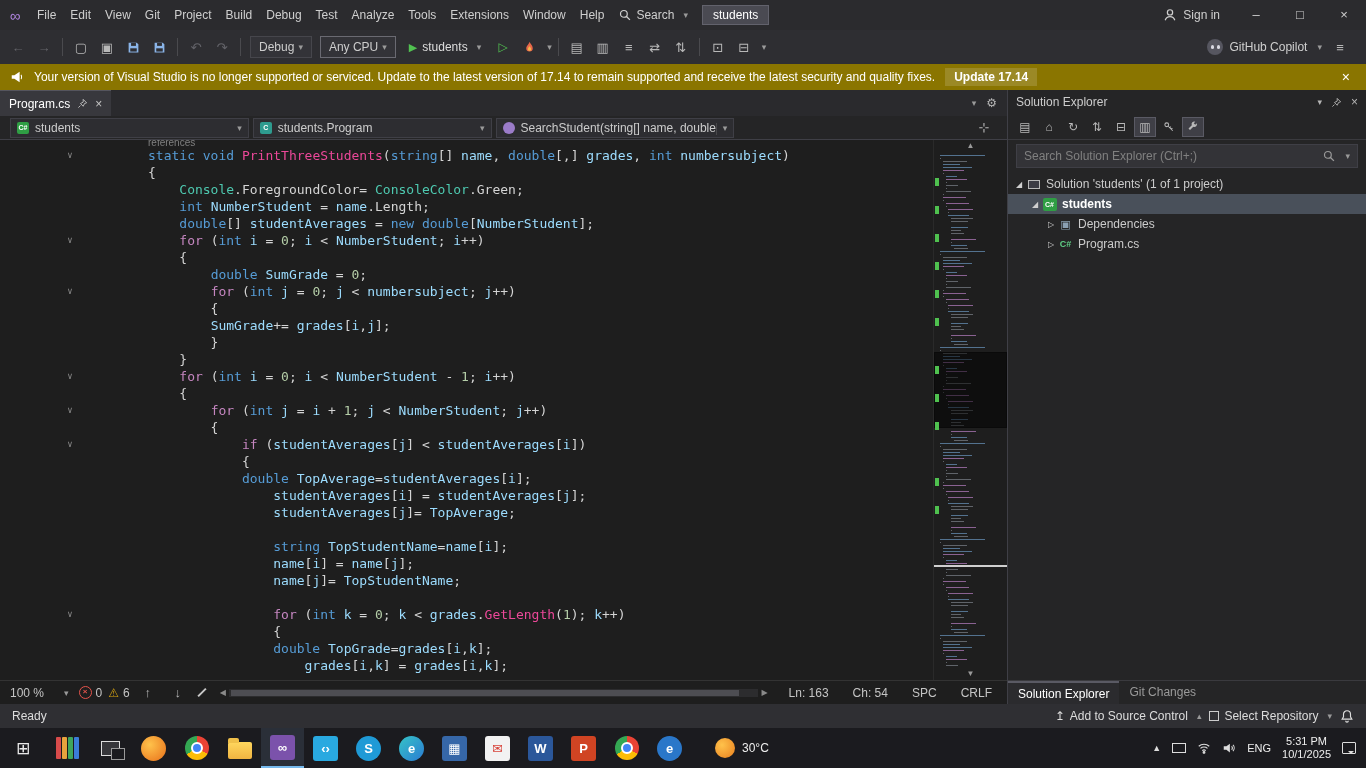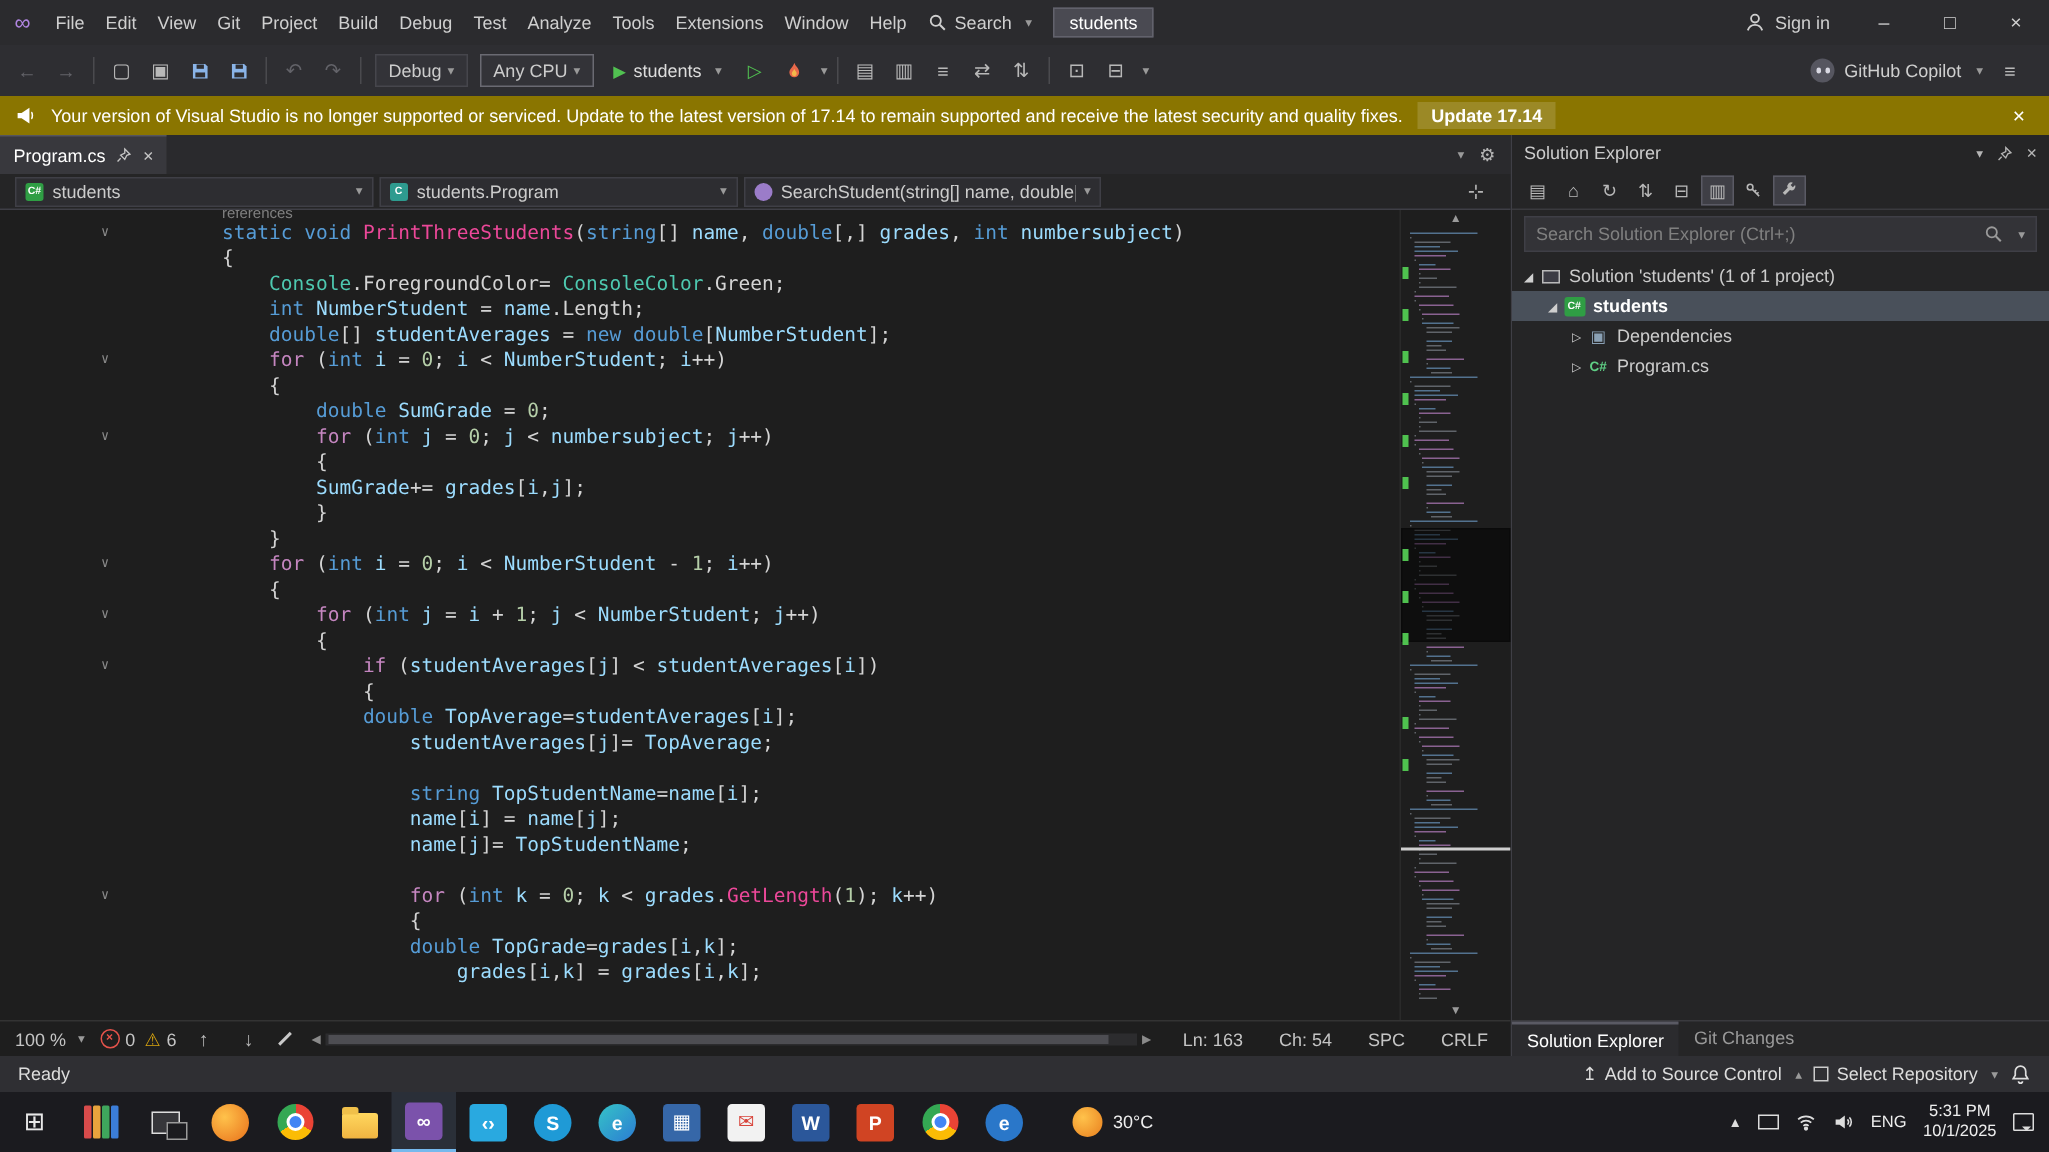--- a/index.html
+++ b/index.html
@@ -76,21 +76,21 @@
   .mmline{height:1px;margin:2px 0 0 8px;background:#60646a}
   .mmline.mk{background:#53728f}.mmline.mc{background:#8a6292}
   .mm-marker{position:absolute;left:1px;width:4px;height:8px;background:#4fc14f;z-index:3}
   .mm-viewport{position:absolute;left:0;right:0;top:212px;height:76px;background:rgba(0,0,0,.52);border:1px solid #0a0a0a;z-index:2}
   .mm-hline{position:absolute;left:0;right:0;top:425px;height:2px;background:#cfcfcf;z-index:2}
   .mm-arrow{position:absolute;left:0;right:0;text-align:center;color:#9a9a9a;font-size:8px;line-height:12px;z-index:4}
   .mm-arrow.top{top:0}.mm-arrow.bot{bottom:0}
 
   
   .ed-status{height:24px;border-top:1px solid #333;background:#1e1e1e;display:flex;align-items:center;padding:0 6px;gap:6px;font-size:12px;color:#c5c5c5;flex:none}
-  .zoom{display:flex;align-items:center;gap:4px;padding:0 4px;white-space:nowrap}
+  .zoom{display:flex;align-items:center;gap:16px;padding:0 4px;white-space:nowrap}
   .err-ico{width:13px;height:13px;border:1.5px solid #e5534b;border-radius:50%;color:#e5534b;font-size:8px;line-height:10px;text-align:center;font-weight:bold}
   .warn-ico{color:#d9a50f;font-size:12px}
   .cnt{margin-left:-2px}
   .pen{width:2px;height:11px;background:#c9c9c9;transform:rotate(45deg);margin:0 5px}
   .hscroll{flex:1;display:flex;align-items:center;gap:3px;margin:0 6px}
   .hscroll .hs-ar{color:#8a8a8a;font-size:8px}
   .hs-track{flex:1;height:8px;background:#2c2c2e;position:relative}
   .hs-thumb{position:absolute;left:2px;top:1px;bottom:1px;width:96%;background:#4d4d52}
   .pos-item{padding:0 9px;white-space:nowrap}
 
@@ -342,20 +342,21 @@
               <div class="cl"><span class="ct"><span class="tk-p">        </span><span class="tk-v">SumGrade</span><span class="tk-p">+= </span><span class="tk-v">grades</span><span class="tk-p">[</span><span class="tk-v">i</span><span class="tk-p">,</span><span class="tk-v">j</span><span class="tk-p">];</span></span></div>
               <div class="cl"><span class="ct"><span class="tk-p">        }</span></span></div>
               <div class="cl"><span class="ct"><span class="tk-p">    }</span></span></div>
               <div class="cl"><span class="fold">∨</span><span class="ct"><span class="tk-p">    </span><span class="tk-c">for </span><span class="tk-p">(</span><span class="tk-k">int </span><span class="tk-v">i</span><span class="tk-p"> = </span><span class="tk-n">0</span><span class="tk-p">; </span><span class="tk-v">i</span><span class="tk-p"> &lt; </span><span class="tk-v">NumberStudent</span><span class="tk-p"> - </span><span class="tk-n">1</span><span class="tk-p">; </span><span class="tk-v">i</span><span class="tk-p">++)</span></span></div>
               <div class="cl"><span class="ct"><span class="tk-p">    {</span></span></div>
               <div class="cl"><span class="fold">∨</span><span class="ct"><span class="tk-p">        </span><span class="tk-c">for </span><span class="tk-p">(</span><span class="tk-k">int </span><span class="tk-v">j</span><span class="tk-p"> = </span><span class="tk-v">i</span><span class="tk-p"> + </span><span class="tk-n">1</span><span class="tk-p">; </span><span class="tk-v">j</span><span class="tk-p"> &lt; </span><span class="tk-v">NumberStudent</span><span class="tk-p">; </span><span class="tk-v">j</span><span class="tk-p">++)</span></span></div>
               <div class="cl"><span class="ct"><span class="tk-p">        {</span></span></div>
               <div class="cl"><span class="fold">∨</span><span class="ct"><span class="tk-p">            </span><span class="tk-c">if </span><span class="tk-p">(</span><span class="tk-v">studentAverages</span><span class="tk-p">[</span><span class="tk-v">j</span><span class="tk-p">] &lt; </span><span class="tk-v">studentAverages</span><span class="tk-p">[</span><span class="tk-v">i</span><span class="tk-p">])</span></span></div>
               <div class="cl"><span class="ct"><span class="tk-p">            {</span></span></div>
               <div class="cl"><span class="ct"><span class="tk-p">            </span><span class="tk-k">double </span><span class="tk-v">TopAverage</span><span class="tk-p">=</span><span class="tk-v">studentAverages</span><span class="tk-p">[</span><span class="tk-v">i</span><span class="tk-p">];</span></span></div>
+              <div class="cl"><span class="ct"><span class="tk-p">                </span><span class="tk-v">studentAverages</span><span class="tk-p">[</span><span class="tk-v">i</span><span class="tk-p">] = </span><span class="tk-v">studentAverages</span><span class="tk-p">[</span><span class="tk-v">j</span><span class="tk-p">];</span></span></div>
               <div class="cl"><span class="ct"><span class="tk-p">                </span><span class="tk-v">studentAverages</span><span class="tk-p">[</span><span class="tk-v">j</span><span class="tk-p">]= </span><span class="tk-v">TopAverage</span><span class="tk-p">;</span></span></div>
               <div class="cl"><span class="ct"></span></div>
               <div class="cl"><span class="ct"><span class="tk-p">                </span><span class="tk-k">string </span><span class="tk-v">TopStudentName</span><span class="tk-p">=</span><span class="tk-v">name</span><span class="tk-p">[</span><span class="tk-v">i</span><span class="tk-p">];</span></span></div>
               <div class="cl"><span class="ct"><span class="tk-p">                </span><span class="tk-v">name</span><span class="tk-p">[</span><span class="tk-v">i</span><span class="tk-p">] = </span><span class="tk-v">name</span><span class="tk-p">[</span><span class="tk-v">j</span><span class="tk-p">];</span></span></div>
               <div class="cl"><span class="ct"><span class="tk-p">                </span><span class="tk-v">name</span><span class="tk-p">[</span><span class="tk-v">j</span><span class="tk-p">]= </span><span class="tk-v">TopStudentName</span><span class="tk-p">;</span></span></div>
               <div class="cl"><span class="ct"></span></div>
               <div class="cl"><span class="fold">∨</span><span class="ct"><span class="tk-p">                </span><span class="tk-c">for </span><span class="tk-p">(</span><span class="tk-k">int </span><span class="tk-v">k</span><span class="tk-p"> = </span><span class="tk-n">0</span><span class="tk-p">; </span><span class="tk-v">k</span><span class="tk-p"> &lt; </span><span class="tk-v">grades</span><span class="tk-p">.</span><span class="tk-m">GetLength</span><span class="tk-p">(</span><span class="tk-n">1</span><span class="tk-p">); </span><span class="tk-v">k</span><span class="tk-p">++)</span></span></div>
               <div class="cl"><span class="ct"><span class="tk-p">                {</span></span></div>
               <div class="cl"><span class="ct"><span class="tk-p">                </span><span class="tk-k">double </span><span class="tk-v">TopGrade</span><span class="tk-p">=</span><span class="tk-v">grades</span><span class="tk-p">[</span><span class="tk-v">i</span><span class="tk-p">,</span><span class="tk-v">k</span><span class="tk-p">];</span></span></div>
               <div class="cl"><span class="ct"><span class="tk-p">                    </span><span class="tk-v">grades</span><span class="tk-p">[</span><span class="tk-v">i</span><span class="tk-p">,</span><span class="tk-v">k</span><span class="tk-p">] = </span><span class="tk-v">grades</span><span class="tk-p">[</span><span class="tk-v">i</span><span class="tk-p">,</span><span class="tk-v">k</span><span class="tk-p">];</span></span></div>

